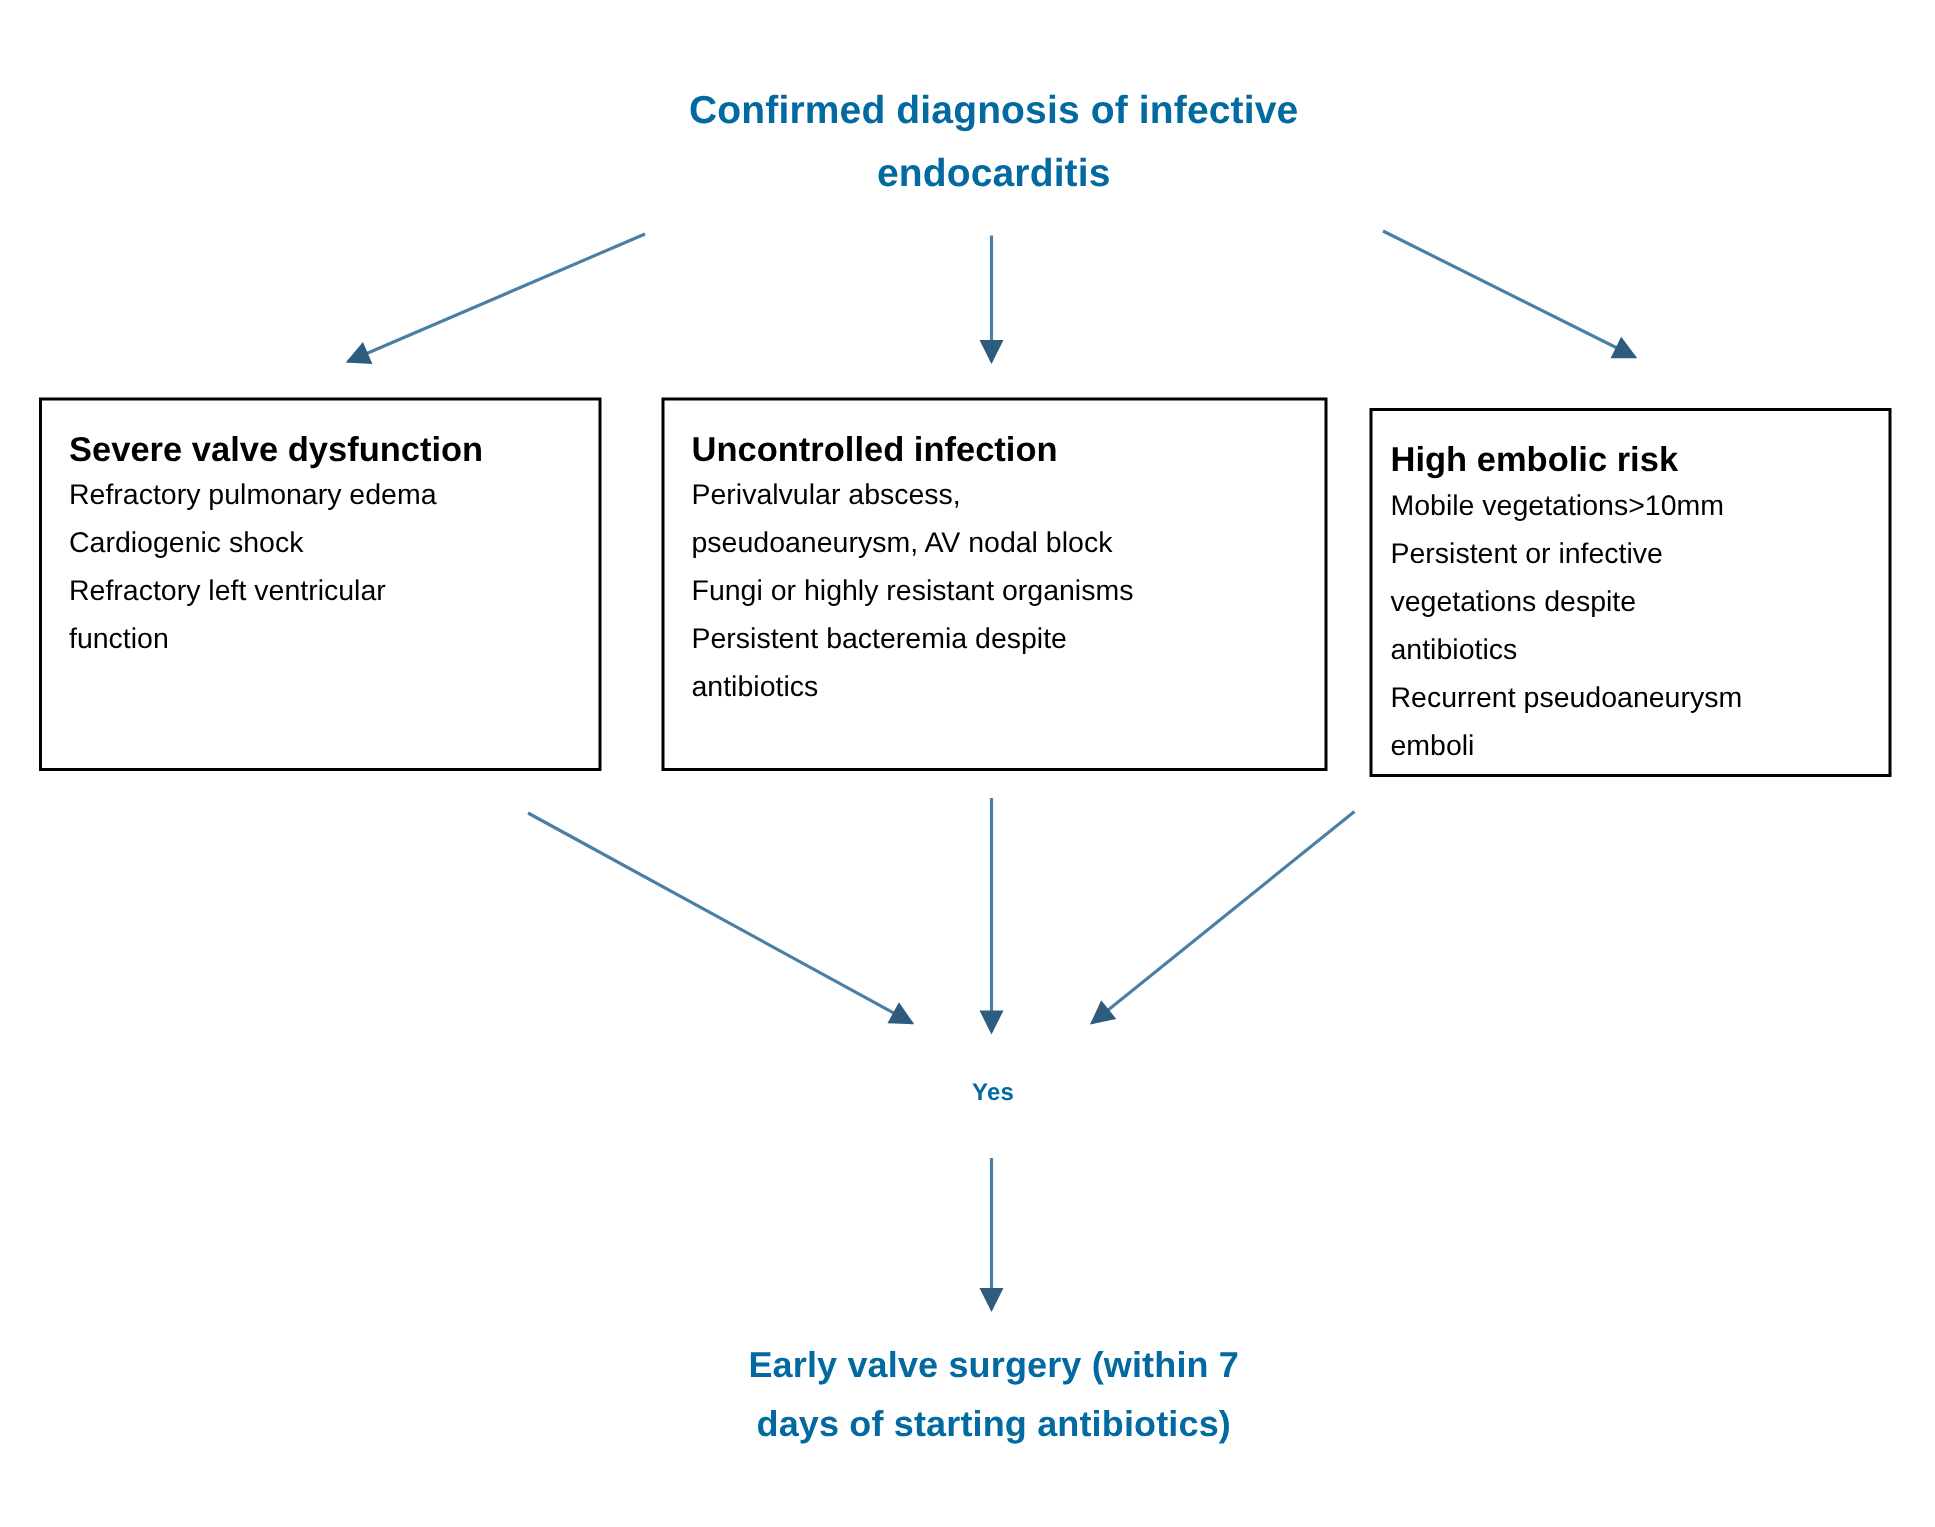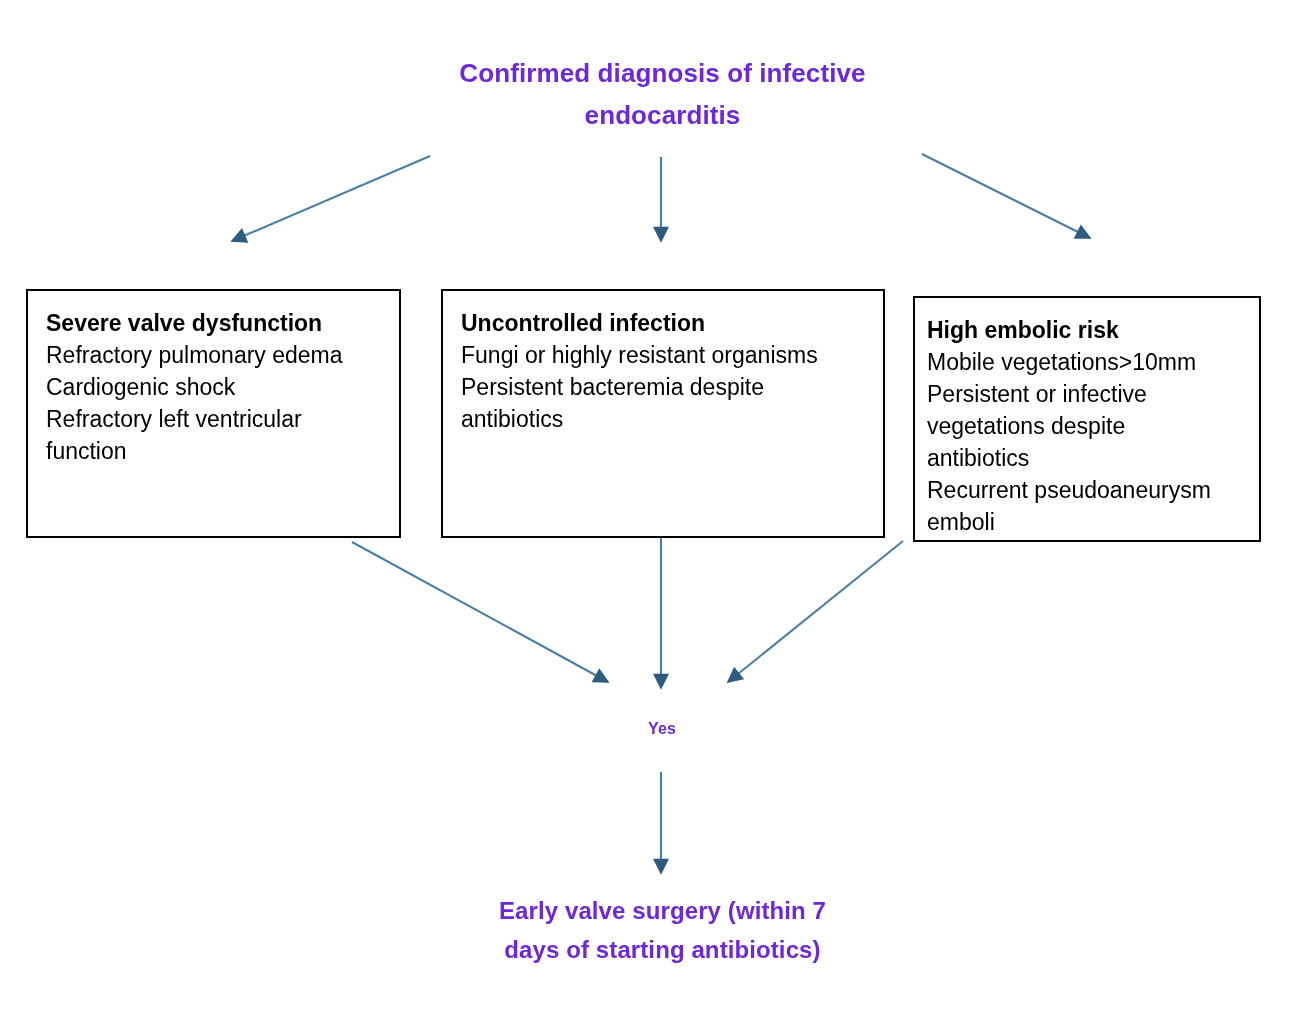--- a/index.html
+++ b/index.html
@@ -28,21 +28,21 @@
   }
 
   
   .free-text {
     position: absolute;
     text-align: center;
     font-weight: bold;
     line-height: 1.62;
     letter-spacing: 0.1px;
     white-space: pre-line;
-    color: #6d28d9;
+    color: #0369a1;
   }
   #root-title {
     left: 330px;
     top: 52px;
     width: 665px;
     font-size: 26px;
   }
   #yes-label {
     left: 562px;
     top: 716px;
@@ -56,39 +56,38 @@
     font-size: 24px;
   }
 
   
   .criteria-box {
     position: absolute;
     box-sizing: border-box;
     border: 2px solid #000000;
     background: #ffffff;
     padding: 16px 14px 10px 18px;
-    margin-top: 24px;
   }
   #box-severe-valve-dysfunction { left: 26px;  top: 265px; width: 375px; height: 249px; }
   #box-uncontrolled-infection   { left: 441px; top: 265px; width: 444px; height: 249px; }
   #box-high-embolic-risk        { left: 913px; top: 272px; width: 348px; height: 246px; padding-left: 12px; }
 
   .box-heading {
     font-size: 23px;
     font-weight: bold;
     line-height: 32px;
     white-space: nowrap;
   }
   .box-list {
     margin: 0;
     padding: 0;
     list-style: none;
   }
   .box-list li {
-    font-size: 23px;
+    font-size: 19px;
     font-weight: normal;
     line-height: 32px;
     white-space: pre-line;
   }
 </style>
 </head>
 <body>
 
 <div id="flowchart">
 
@@ -121,20 +120,22 @@
       <li>Refractory pulmonary edema</li>
       <li>Cardiogenic shock</li>
       <li>Refractory left ventricular
 function</li>
     </ul>
   </div>
 
   <div class="criteria-box" id="box-uncontrolled-infection">
     <div class="box-heading">Uncontrolled infection</div>
     <ul class="box-list">
+      <li>Perivalvular abscess,
+pseudoaneurysm, AV nodal block</li>
       <li>Fungi or highly resistant organisms</li>
       <li>Persistent bacteremia despite
 antibiotics</li>
     </ul>
   </div>
 
   <div class="criteria-box" id="box-high-embolic-risk">
     <div class="box-heading">High embolic risk</div>
     <ul class="box-list">
       <li>Mobile vegetations&gt;10mm</li>

